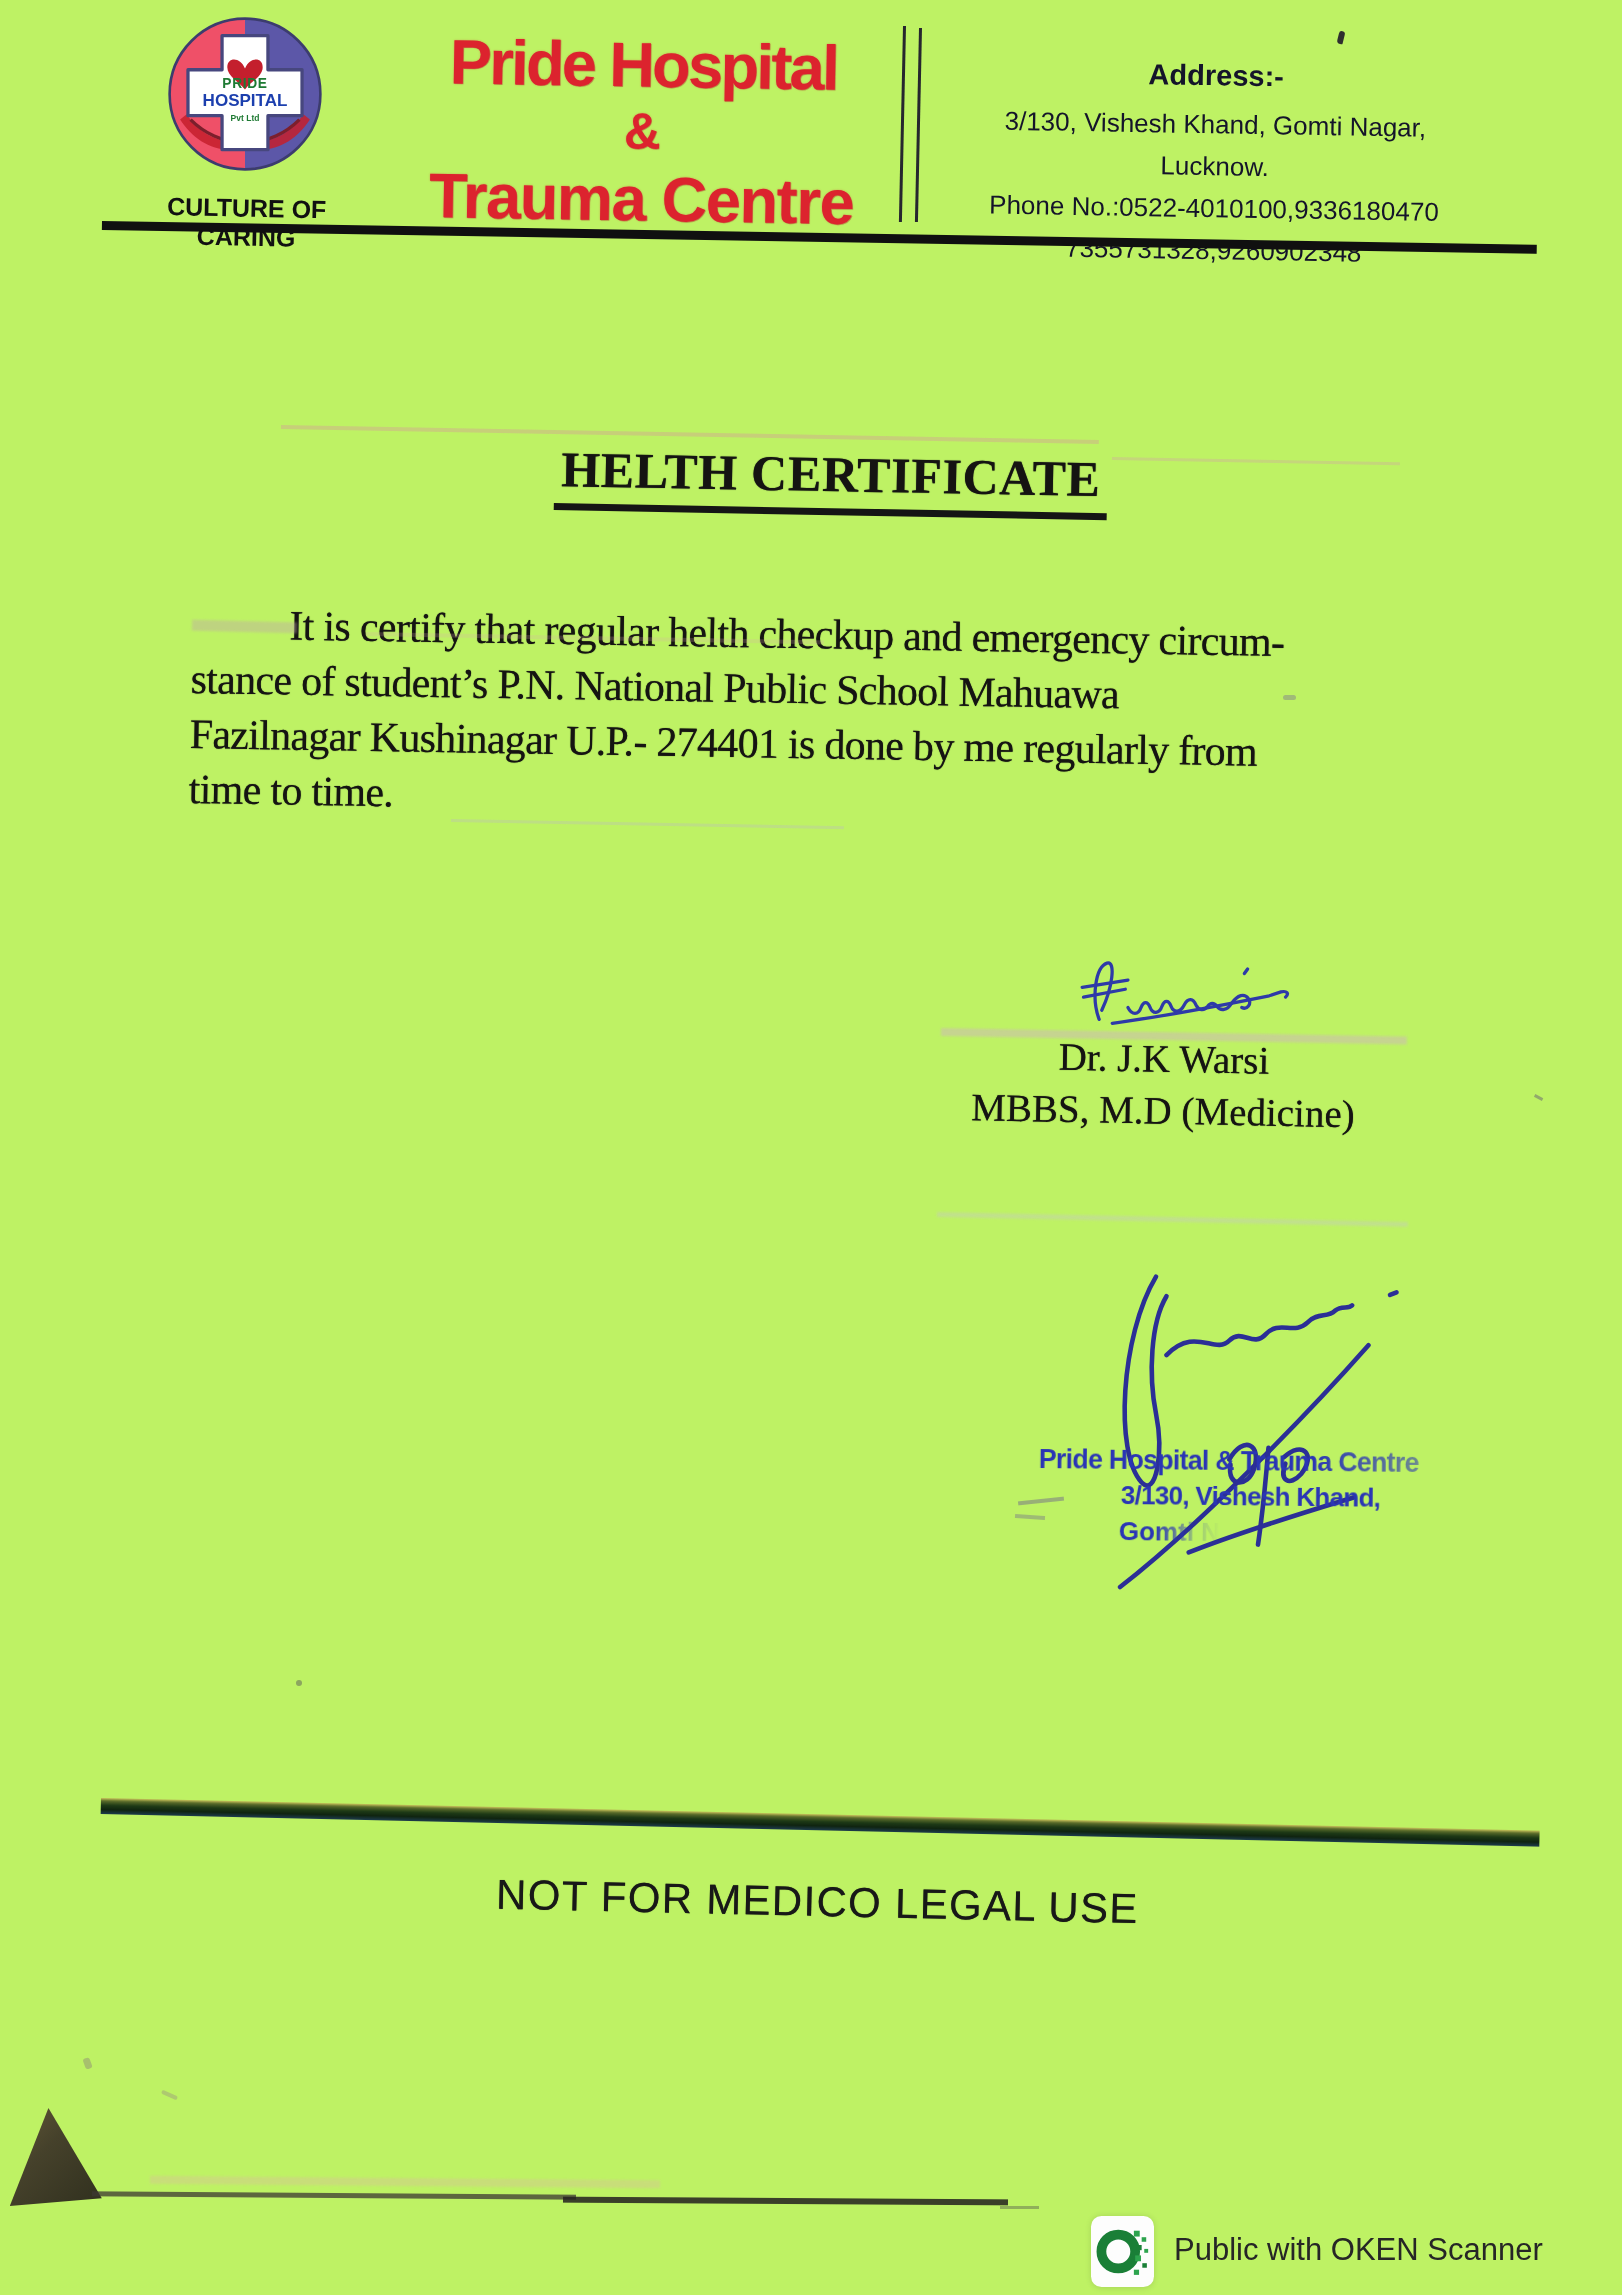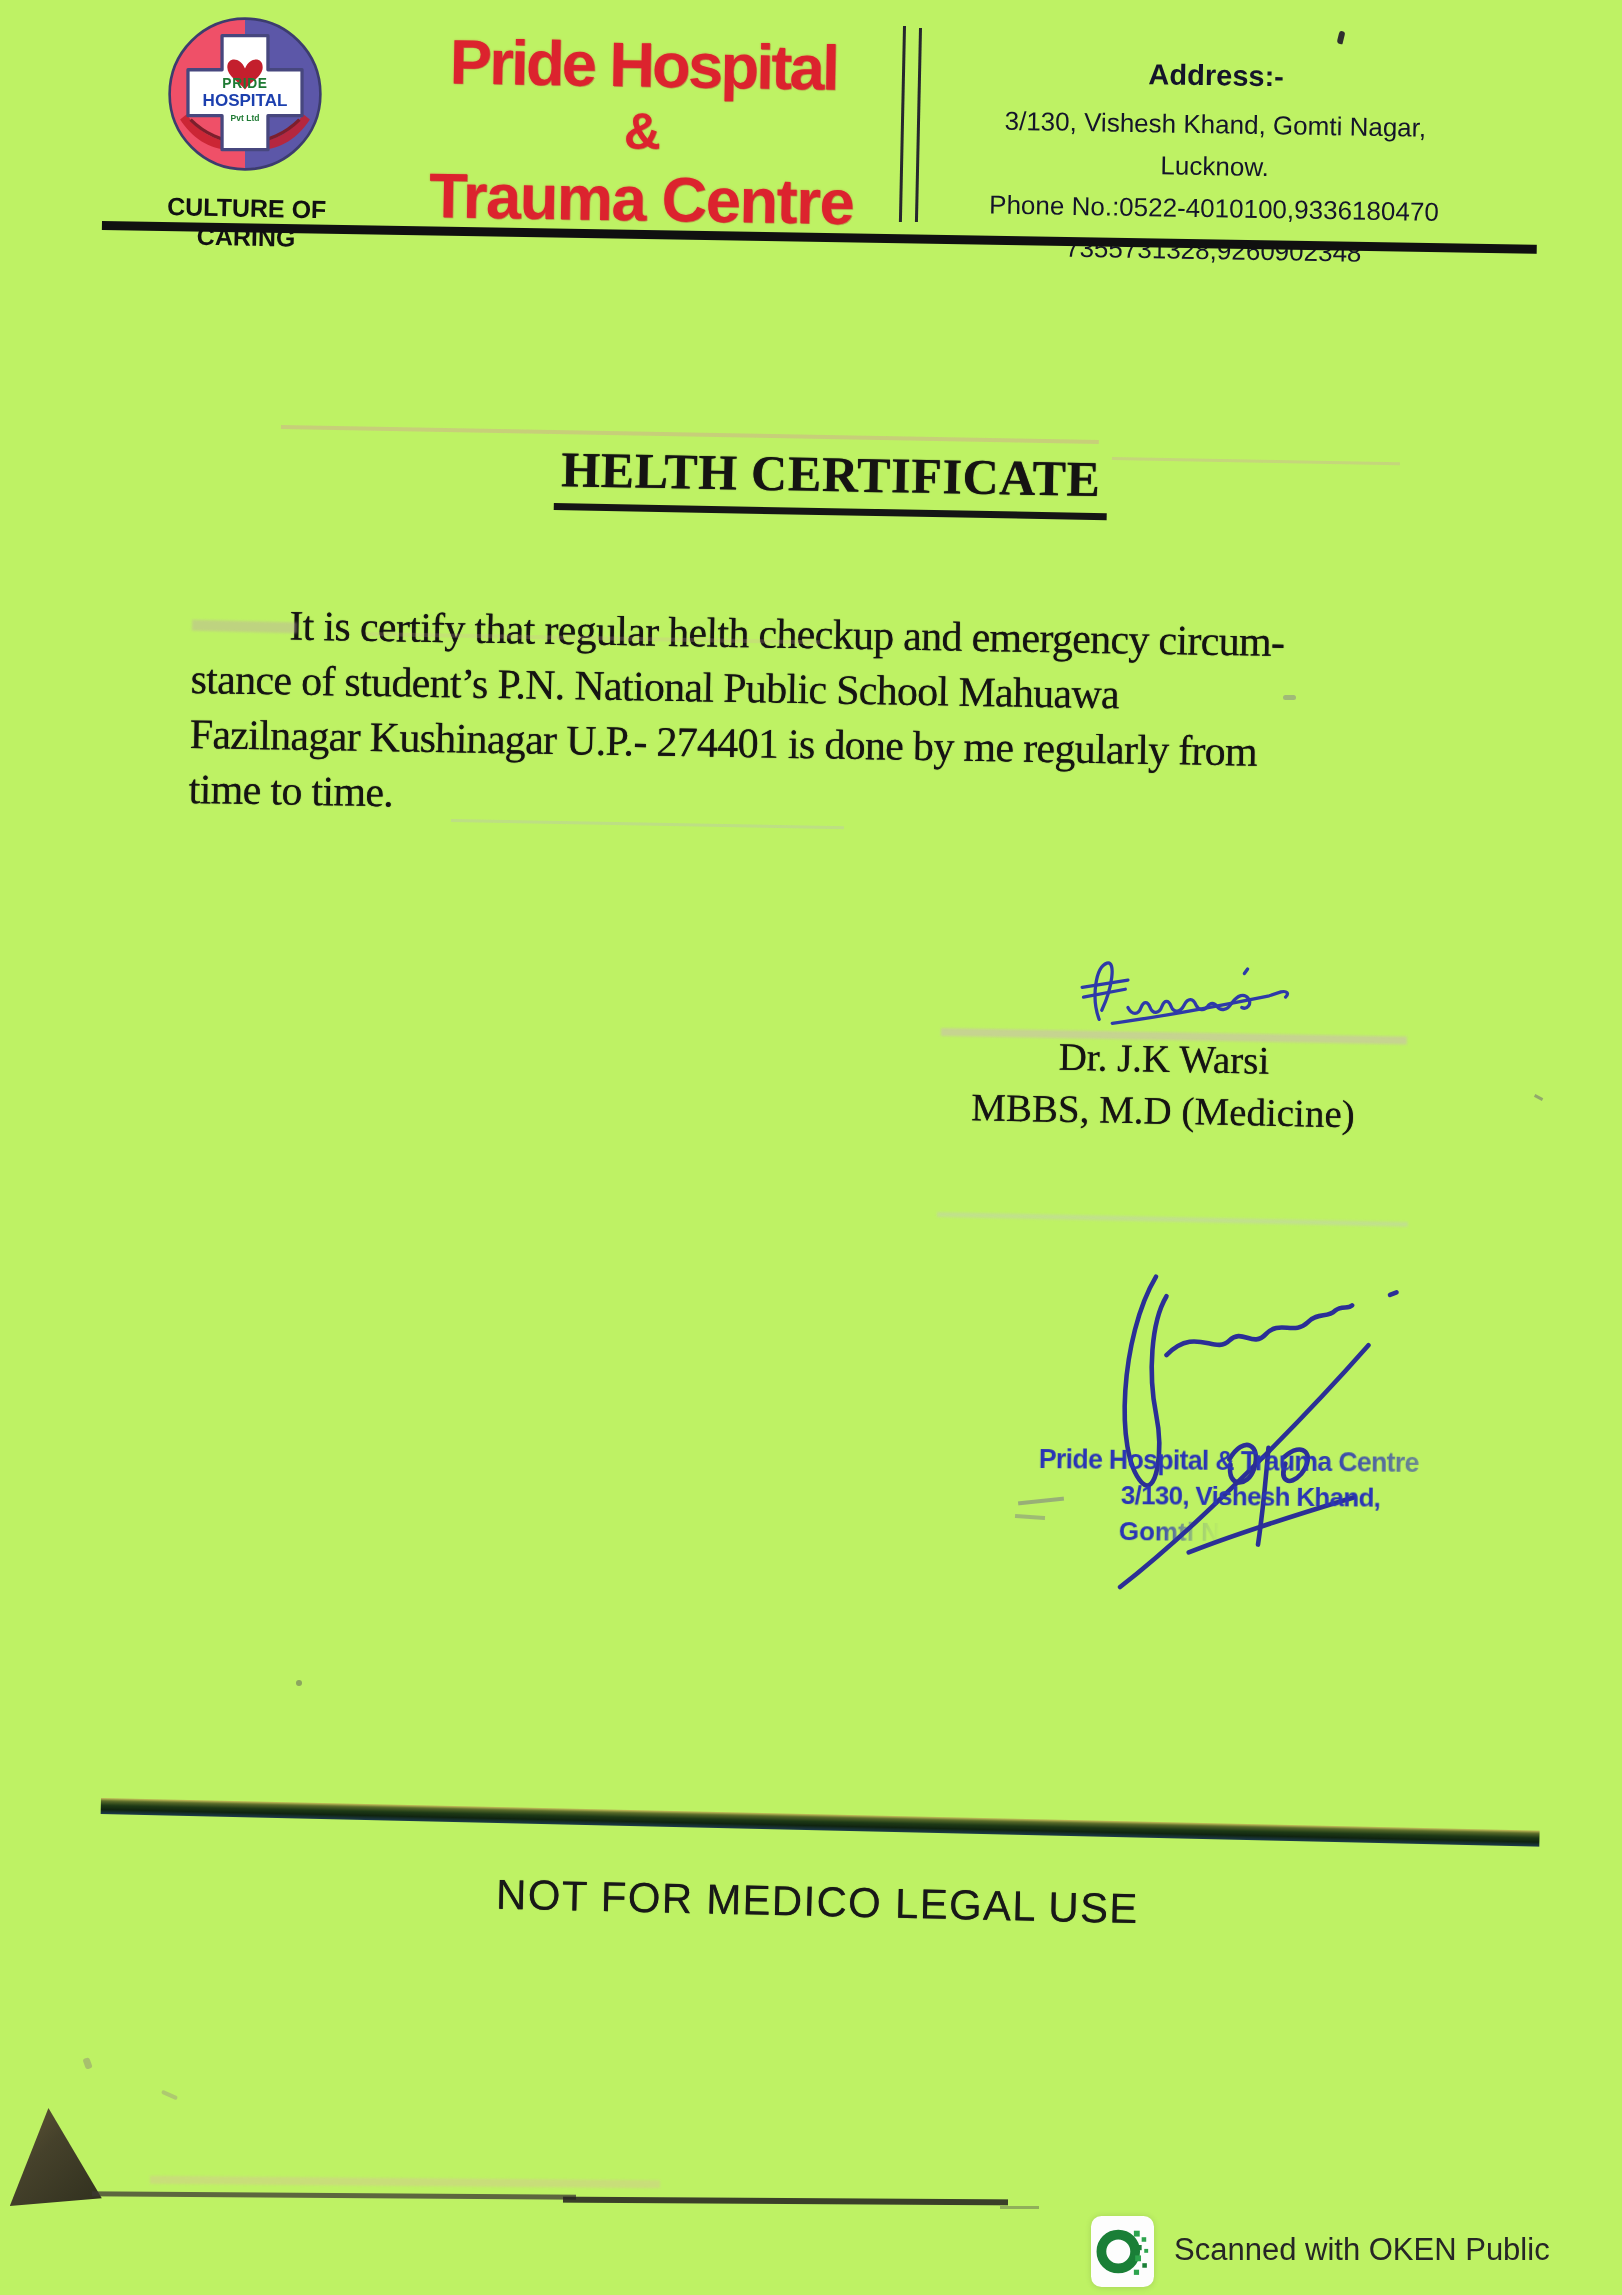--- a/index.html
+++ b/index.html
@@ -193,16 +193,16 @@
       <circle cx="42" cy="54" r="26" fill="none" stroke-width="15" style="stroke:var(--oken-green-dark,#1a7f37)"></circle>
       <rect x="66" y="22" width="9" height="9" style="fill:var(--oken-green,#2da44e)"></rect>
       <rect x="78" y="32" width="7" height="7" style="fill:var(--oken-green,#2da44e)"></rect>
       <rect x="70" y="44" width="8" height="8" style="fill:var(--oken-green-dark,#1a7f37)"></rect>
       <rect x="82" y="50" width="6" height="6" style="fill:var(--oken-green,#2da44e)"></rect>
       <rect x="68" y="60" width="9" height="9" style="fill:var(--oken-green,#2da44e)"></rect>
       <rect x="79" y="72" width="7" height="7" style="fill:var(--oken-green-dark,#1a7f37)"></rect>
       <rect x="66" y="82" width="8" height="8" style="fill:var(--oken-green,#2da44e)"></rect>
     </svg>
   </div>
-  <div class="abs oken-text">Scanned with OKEN Public</div>
+  <div class="abs oken-text">Public with OKEN Scanner</div>
 
 </div>
 
 
 </body></html>

